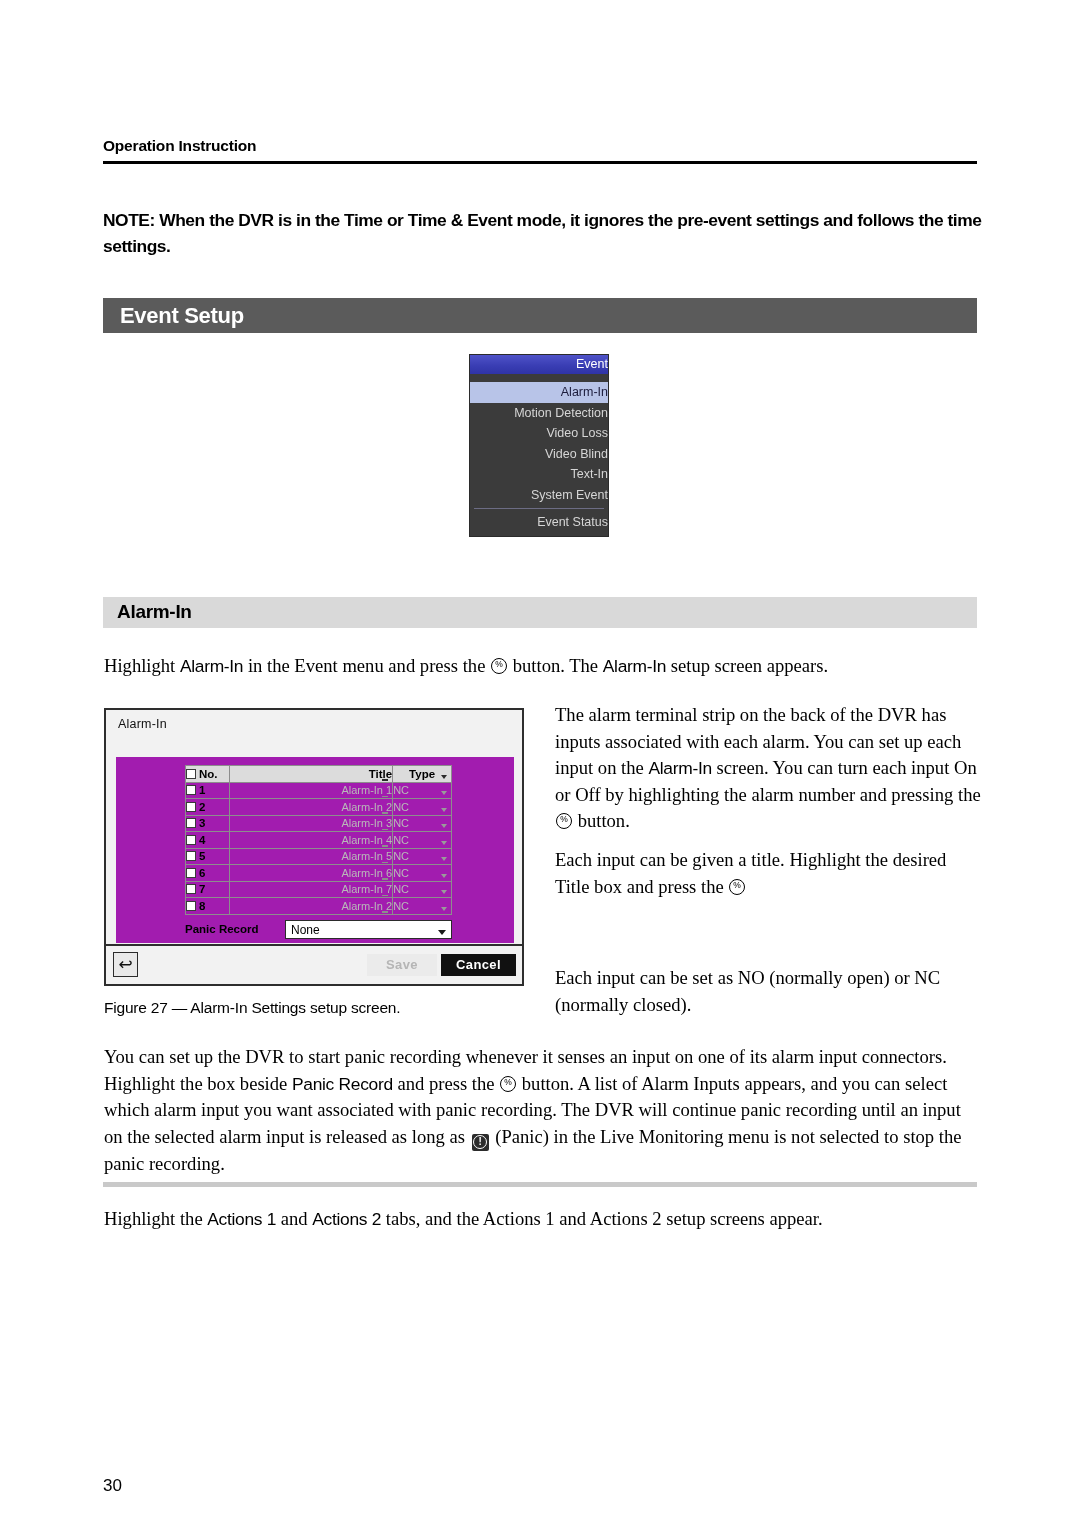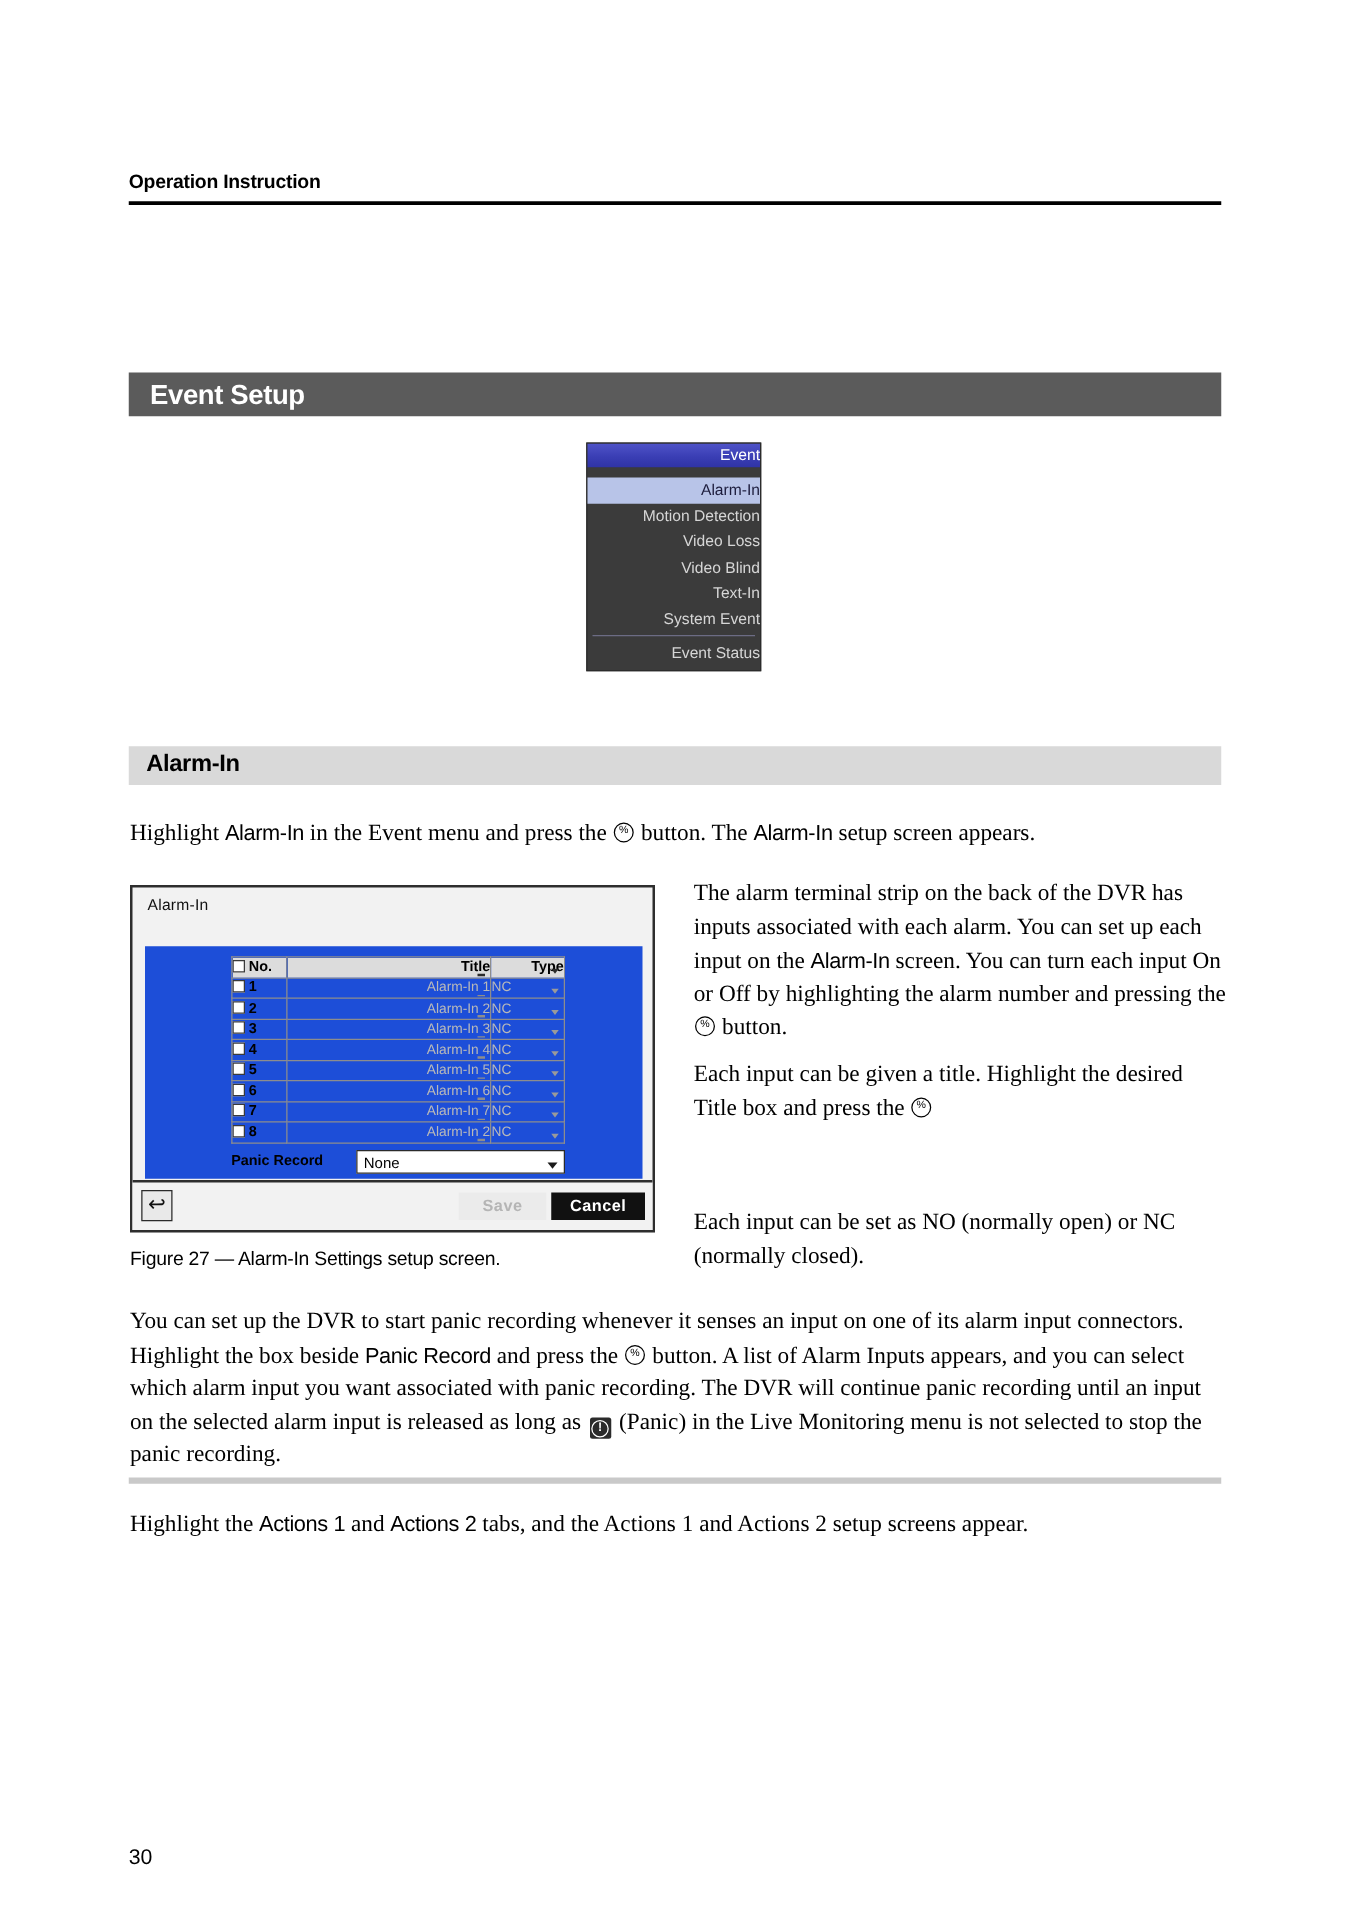--- a/index.html
+++ b/index.html
@@ -292,21 +292,21 @@
   #tab-settings { left: 100px; width: 70px; }
   #tab-actions1 { left: 170px; width: 78px; }
   #tab-actions2 { left: 248px; width: 78px; }
 
   .panel {
     position: absolute;
     left: 10px;
     top: 47px;
     width: 398px;
     height: 186px;
-    background: #1d4ed8;
+    background: #a21caf;
     box-sizing: border-box;
   }
 
   .grid {
     position: absolute;
     left: 69px;
     top: 8px;
     width: 267px;
     border-collapse: collapse;
     font-size: 11px;
@@ -351,21 +351,21 @@
     font-size: 11px;
   }
   .cell-title.head { color: #000; font-weight: bold; }
   .cell-type {
     text-align: left;
     padding-left: 5px;
     color: #b9b9b9;
     position: relative;
     font-size: 11px;
   }
-  .cell-type.head { color: #000; font-weight: bold; text-align: right; padding-left: 0; }
+  .cell-type.head { color: #000; font-weight: bold; text-align: center; padding-left: 0; }
   .mini-dash {
     position: absolute;
     right: 4px;
     bottom: 1px;
     width: 6px;
     height: 1.4px;
     background: #8d8d8d;
   }
   .mini-dash.dark { background: #2b2b2b; height: 2px; }
   .mini-caret {
@@ -486,20 +486,21 @@
   }
 </style>
 </head>
 <body>
 
 <div class="page">
 
   <div class="running-header">Operation Instruction</div>
   <div class="header-rule"></div>
 
+  <div class="note-block">NOTE:  When the DVR is in the Time or Time &amp; Event mode, it ignores the pre-event settings and follows the time settings.</div>
 
   <div class="banner">
     <div class="banner-title">Event Setup</div>
   </div>
 
   <div class="event-menu">
     <div class="event-menu-title">Event</div>
     <div class="event-menu-gap"></div>
     <div class="event-menu-item selected">Alarm-In</div>
     <div class="event-menu-item">Motion Detection</div>

